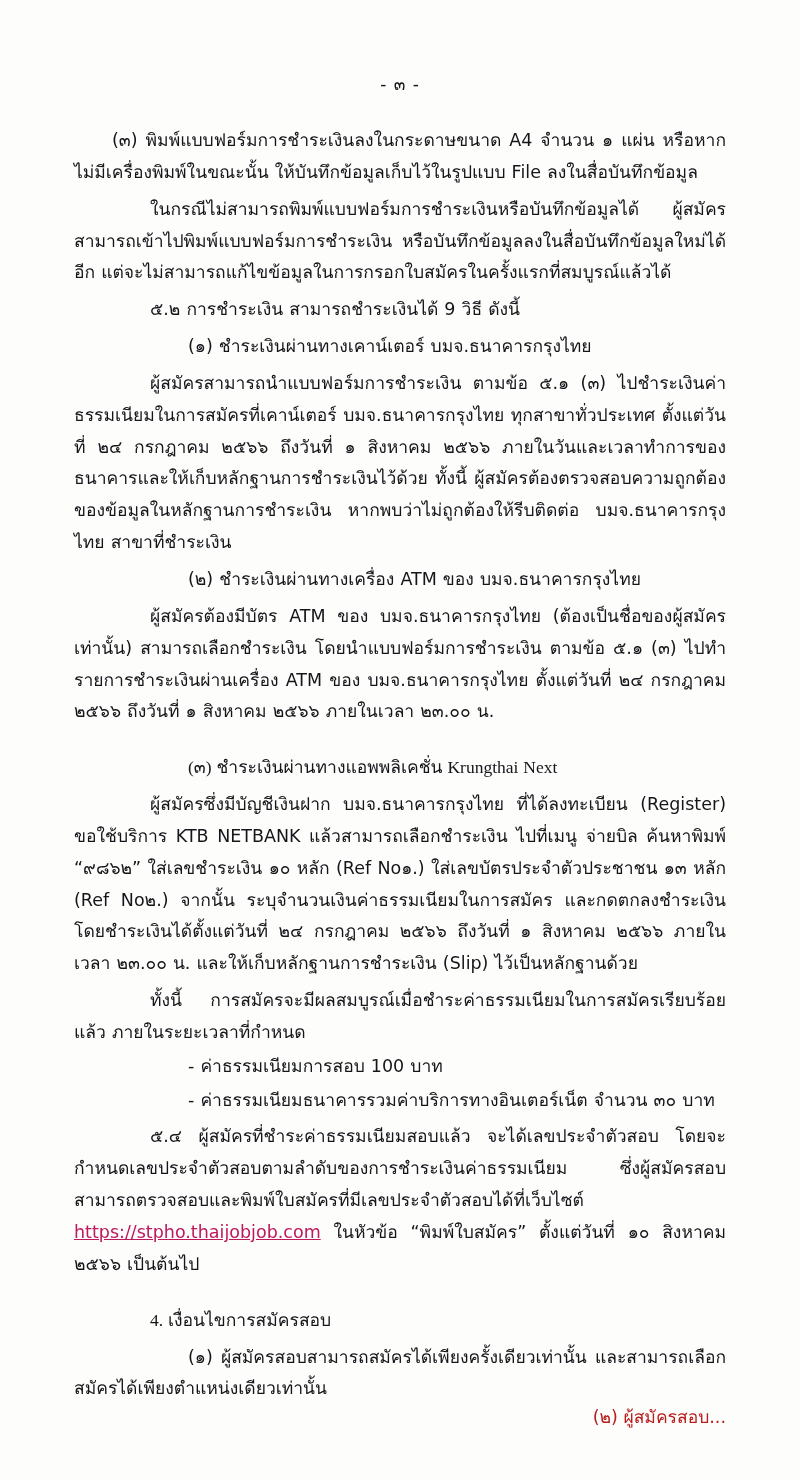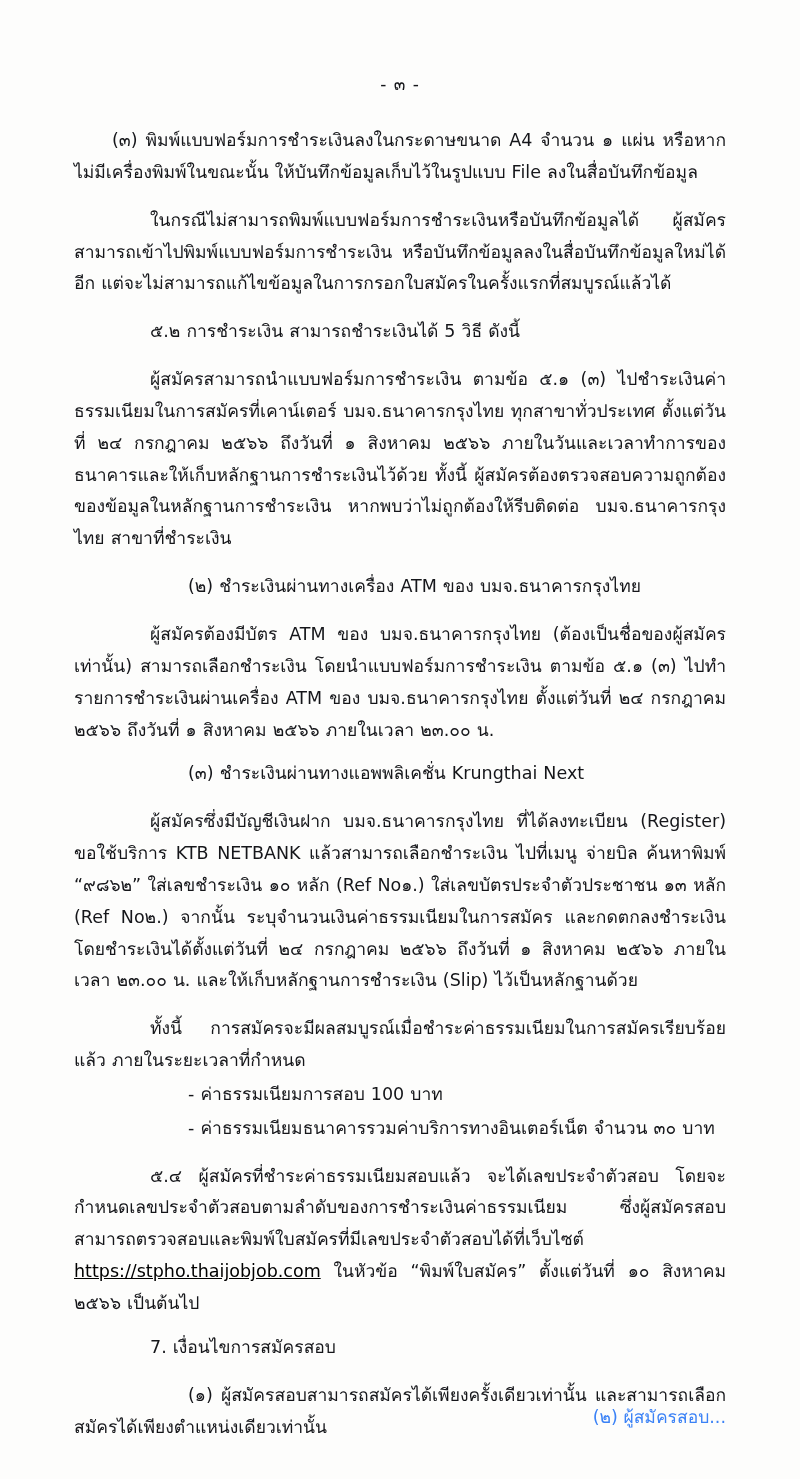--- a/index.html
+++ b/index.html
@@ -34,47 +34,48 @@
     line-height: 1.82;
     text-align: justify;
     text-justify: inter-word;
     margin: 0 0 2px 0;
     word-spacing: 0.5px;
     color: #15161a;
   }
   .indent-1 { text-indent: 38px; }
   .indent-2 { text-indent: 76px; }
   .indent-3 { text-indent: 114px; }
-  .gap-top { margin-top: 12px; }
-  .gap-small { margin-top: 16px; }
+  .gap-top { margin-top: 24px; font-family: Liberation Serif, serif; }
+  .gap-small { margin-top: 5px; }
   .link {
     text-decoration: underline;
-    color: #000000;
+    color: #be185d;
   }
   .footer-line {
     position: absolute;
     right: 74px;
     bottom: 48px;
     font-size: 17.5px;
-    color: #3b82f6;
+    color: #b91c1c;
   }
 </style>
 </head>
 <body>
 
 <div class="page">
 
   <div class="page-number">- ๓ -</div>
 
   <p class="para indent-1">(๓) พิมพ์แบบฟอร์มการชำระเงินลงในกระดาษขนาด A4 จำนวน ๑ แผ่น หรือหากไม่มีเครื่องพิมพ์ในขณะนั้น ให้บันทึกข้อมูลเก็บไว้ในรูปแบบ File ลงในสื่อบันทึกข้อมูล</p>
 
   <p class="para indent-2 gap-small">ในกรณีไม่สามารถพิมพ์แบบฟอร์มการชำระเงินหรือบันทึกข้อมูลได้ ผู้สมัครสามารถเข้าไปพิมพ์แบบฟอร์มการชำระเงิน หรือบันทึกข้อมูลลงในสื่อบันทึกข้อมูลใหม่ได้อีก แต่จะไม่สามารถแก้ไขข้อมูลในการกรอกใบสมัครในครั้งแรกที่สมบูรณ์แล้วได้</p>
 
-  <p class="para indent-2 gap-small">๕.๒ การชำระเงิน สามารถชำระเงินได้ 5 วิธี ดังนี้</p>
+  <p class="para indent-2 gap-small">๕.๒ การชำระเงิน สามารถชำระเงินได้ 9 วิธี ดังนี้</p>
 
+  <p class="para indent-3 gap-small">(๑)  ชำระเงินผ่านทางเคาน์เตอร์ บมจ.ธนาคารกรุงไทย</p>
 
   <p class="para indent-2 gap-small">ผู้สมัครสามารถนำแบบฟอร์มการชำระเงิน ตามข้อ ๕.๑ (๓) ไปชำระเงินค่าธรรมเนียมในการสมัครที่เคาน์เตอร์ บมจ.ธนาคารกรุงไทย ทุกสาขาทั่วประเทศ ตั้งแต่วันที่ ๒๔ กรกฎาคม ๒๕๖๖ ถึงวันที่ ๑ สิงหาคม ๒๕๖๖ ภายในวันและเวลาทำการของธนาคารและให้เก็บหลักฐานการชำระเงินไว้ด้วย ทั้งนี้ ผู้สมัครต้องตรวจสอบความถูกต้องของข้อมูลในหลักฐานการชำระเงิน หากพบว่าไม่ถูกต้องให้รีบติดต่อ บมจ.ธนาคารกรุงไทย สาขาที่ชำระเงิน</p>
 
   <p class="para indent-3 gap-small">(๒)  ชำระเงินผ่านทางเครื่อง ATM ของ บมจ.ธนาคารกรุงไทย</p>
 
   <p class="para indent-2 gap-small">ผู้สมัครต้องมีบัตร ATM  ของ บมจ.ธนาคารกรุงไทย (ต้องเป็นชื่อของผู้สมัครเท่านั้น) สามารถเลือกชำระเงิน โดยนำแบบฟอร์มการชำระเงิน ตามข้อ ๕.๑ (๓) ไปทำรายการชำระเงินผ่านเครื่อง ATM ของ บมจ.ธนาคารกรุงไทย ตั้งแต่วันที่ ๒๔ กรกฎาคม ๒๕๖๖ ถึงวันที่ ๑ สิงหาคม ๒๕๖๖ ภายในเวลา ๒๓.๐๐ น.</p>
 
   <p class="para indent-3 gap-top">(๓)  ชำระเงินผ่านทางแอพพลิเคชั่น Krungthai Next</p>
 
   <p class="para indent-2 gap-small">ผู้สมัครซึ่งมีบัญชีเงินฝาก บมจ.ธนาคารกรุงไทย ที่ได้ลงทะเบียน (Register) ขอใช้บริการ KTB NETBANK แล้วสามารถเลือกชำระเงิน ไปที่เมนู จ่ายบิล ค้นหาพิมพ์ “๙๘๖๒” ใส่เลขชำระเงิน ๑๐ หลัก (Ref No๑.) ใส่เลขบัตรประจำตัวประชาชน ๑๓ หลัก (Ref No๒.) จากนั้น ระบุจำนวนเงินค่าธรรมเนียมในการสมัคร และกดตกลงชำระเงินโดยชำระเงินได้ตั้งแต่วันที่ ๒๔ กรกฎาคม ๒๕๖๖ ถึงวันที่ ๑ สิงหาคม ๒๕๖๖ ภายในเวลา ๒๓.๐๐ น. และให้เก็บหลักฐานการชำระเงิน (Slip) ไว้เป็นหลักฐานด้วย</p>
@@ -82,19 +83,19 @@
   <p class="para indent-2 gap-small">ทั้งนี้ การสมัครจะมีผลสมบูรณ์เมื่อชำระค่าธรรมเนียมในการสมัครเรียบร้อยแล้ว ภายในระยะเวลาที่กำหนด</p>
 
 
   <p class="para indent-3">- ค่าธรรมเนียมการสอบ 100 บาท</p>
 
   <p class="para indent-3">- ค่าธรรมเนียมธนาคารรวมค่าบริการทางอินเตอร์เน็ต จำนวน ๓๐ บาท</p>
 
 
   <p class="para indent-2 gap-small"><span>๕.๔ ผู้สมัครที่ชำระค่าธรรมเนียมสอบแล้ว จะได้เลขประจำตัวสอบ โดยจะกำหนดเลขประจำตัวสอบตามลำดับของการชำระเงินค่าธรรมเนียม ซึ่งผู้สมัครสอบสามารถตรวจสอบและพิมพ์ใบสมัครที่มีเลขประจำตัวสอบได้ที่เว็บไซต์ </span><a class="link" href="#">https://stpho.thaijobjob.com</a><span> ในหัวข้อ “พิมพ์ใบสมัคร” ตั้งแต่วันที่ ๑๐ สิงหาคม ๒๕๖๖ เป็นต้นไป</span></p>
 
-  <p class="para indent-2 gap-top">7. เงื่อนไขการสมัครสอบ</p>
+  <p class="para indent-2 gap-top">4. เงื่อนไขการสมัครสอบ</p>
 
   <p class="para indent-3 gap-small">(๑) ผู้สมัครสอบสามารถสมัครได้เพียงครั้งเดียวเท่านั้น และสามารถเลือกสมัครได้เพียงตำแหน่งเดียวเท่านั้น</p>
 
   <div class="footer-line">(๒) ผู้สมัครสอบ...</div>
 
 </div>
 
 </body></html>

